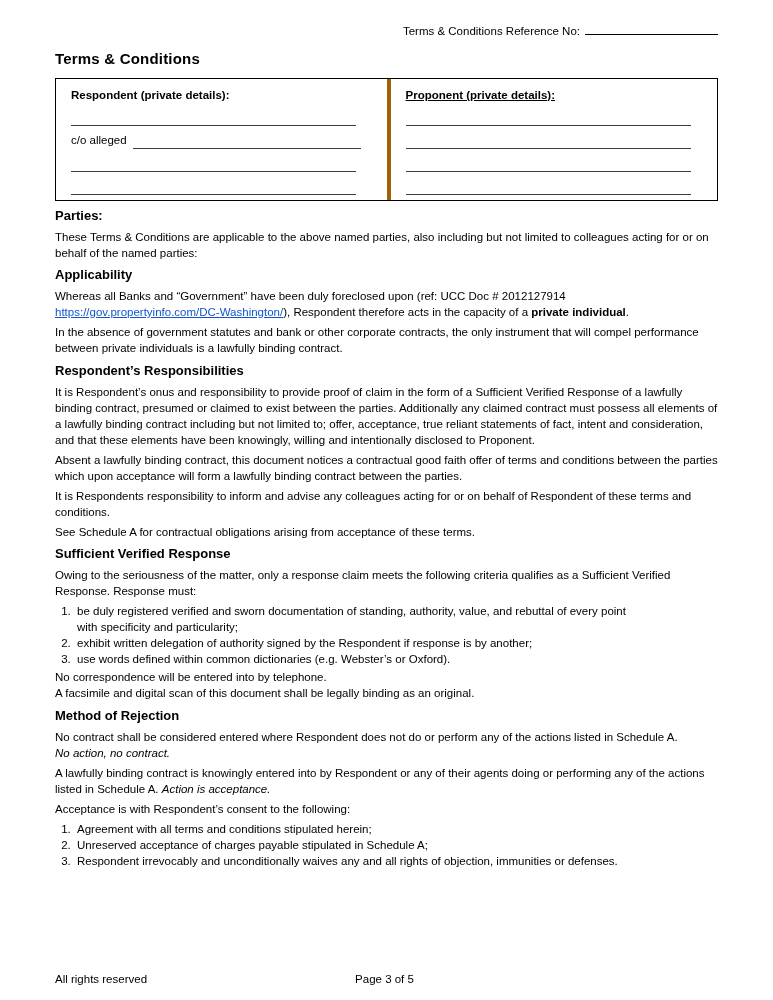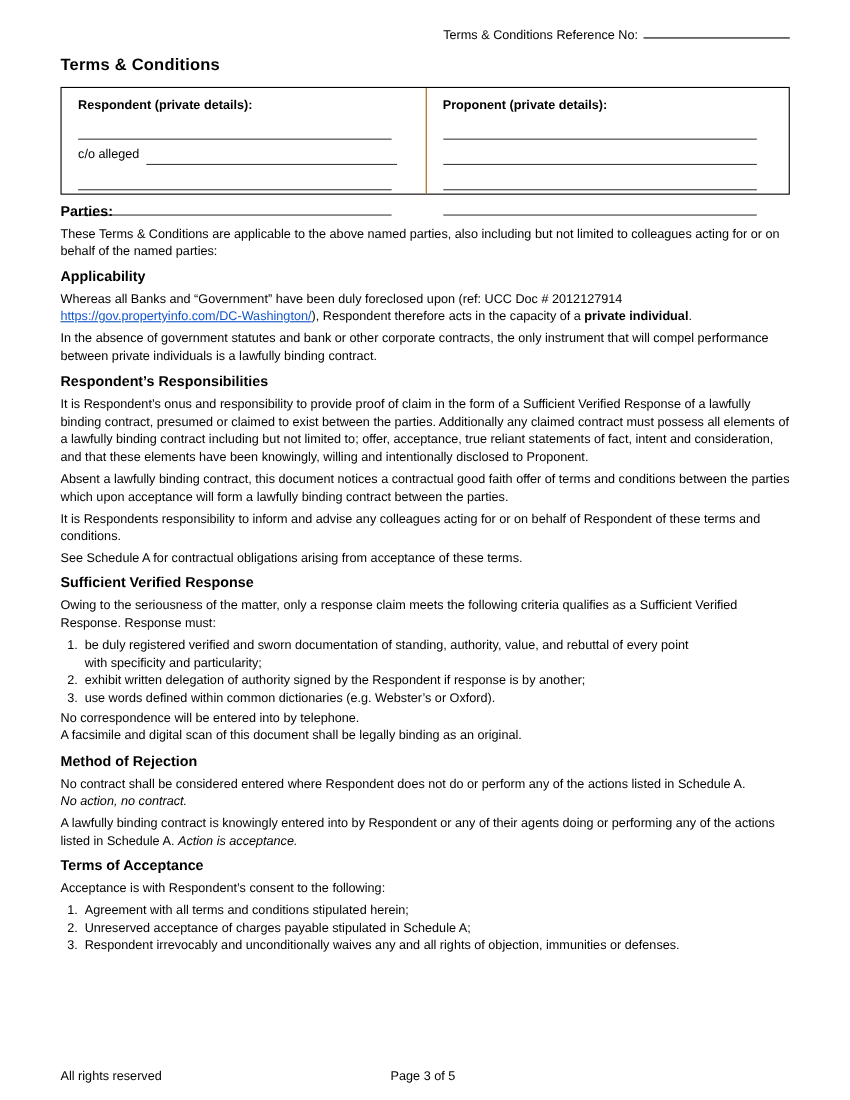--- a/index.html
+++ b/index.html
@@ -34,24 +34,24 @@
     font-weight: bold;
     margin: 10px 0 0 0;
     letter-spacing: 0.2px;
   }
 
   
   .parties-box {
     display: flex;
     border: 1px solid #000;
     margin-top: 9px;
-    height: 98px;
+    height: 123px;
   }
   .pcol { width: 50%; padding: 8px 16px 0 15px; }
-  .pcol-r { border-left: 1px solid #a16207; }
+  .pcol-r { border-left: 4px solid #a16207; text-decoration: underline; }
   .pcol-label { font-weight: bold; height: 16px; }
   .brow { height: 23px; }
   .bline { height: 23px; width: 285px; border-bottom: 1px solid #3d3d3d; }
   .co-row { display: flex; height: 23px; align-items: flex-end; }
   .co-row .co-label { padding-bottom: 1px; margin-top: 32px; }
   .co-row .bline { width: 228px; margin-left: 6px; height: 22px; }
 
   
   h2 {
     font-size: 13px;
@@ -167,21 +167,20 @@
     <p><span>No contract shall be considered entered where Respondent does not do or perform any of the actions listed in Schedule A.</span><br>
 <span class="it">No action, no contract.</span></p>
   </section>
 
   <section>
     <p><span>A lawfully binding contract is knowingly entered into by Respondent or any of their agents doing or performing any of the actions listed in Schedule A.</span>
 <span class="it">Action is acceptance.</span></p>
   </section>
 
   <section>
-    <h2>Terms of Acceptance</h2>
     <p>Acceptance is with Respondent’s consent to the following:</p>
     <ol>
       <li>Agreement with all terms and conditions stipulated herein;</li>
       <li>Unreserved acceptance of charges payable stipulated in Schedule A;</li>
       <li>Respondent irrevocably and unconditionally waives any and all rights of objection, immunities or defenses.</li>
     </ol>
   </section>
 
   <div class="footer">
     <span class="footer-center">Page 3 of 5</span>

